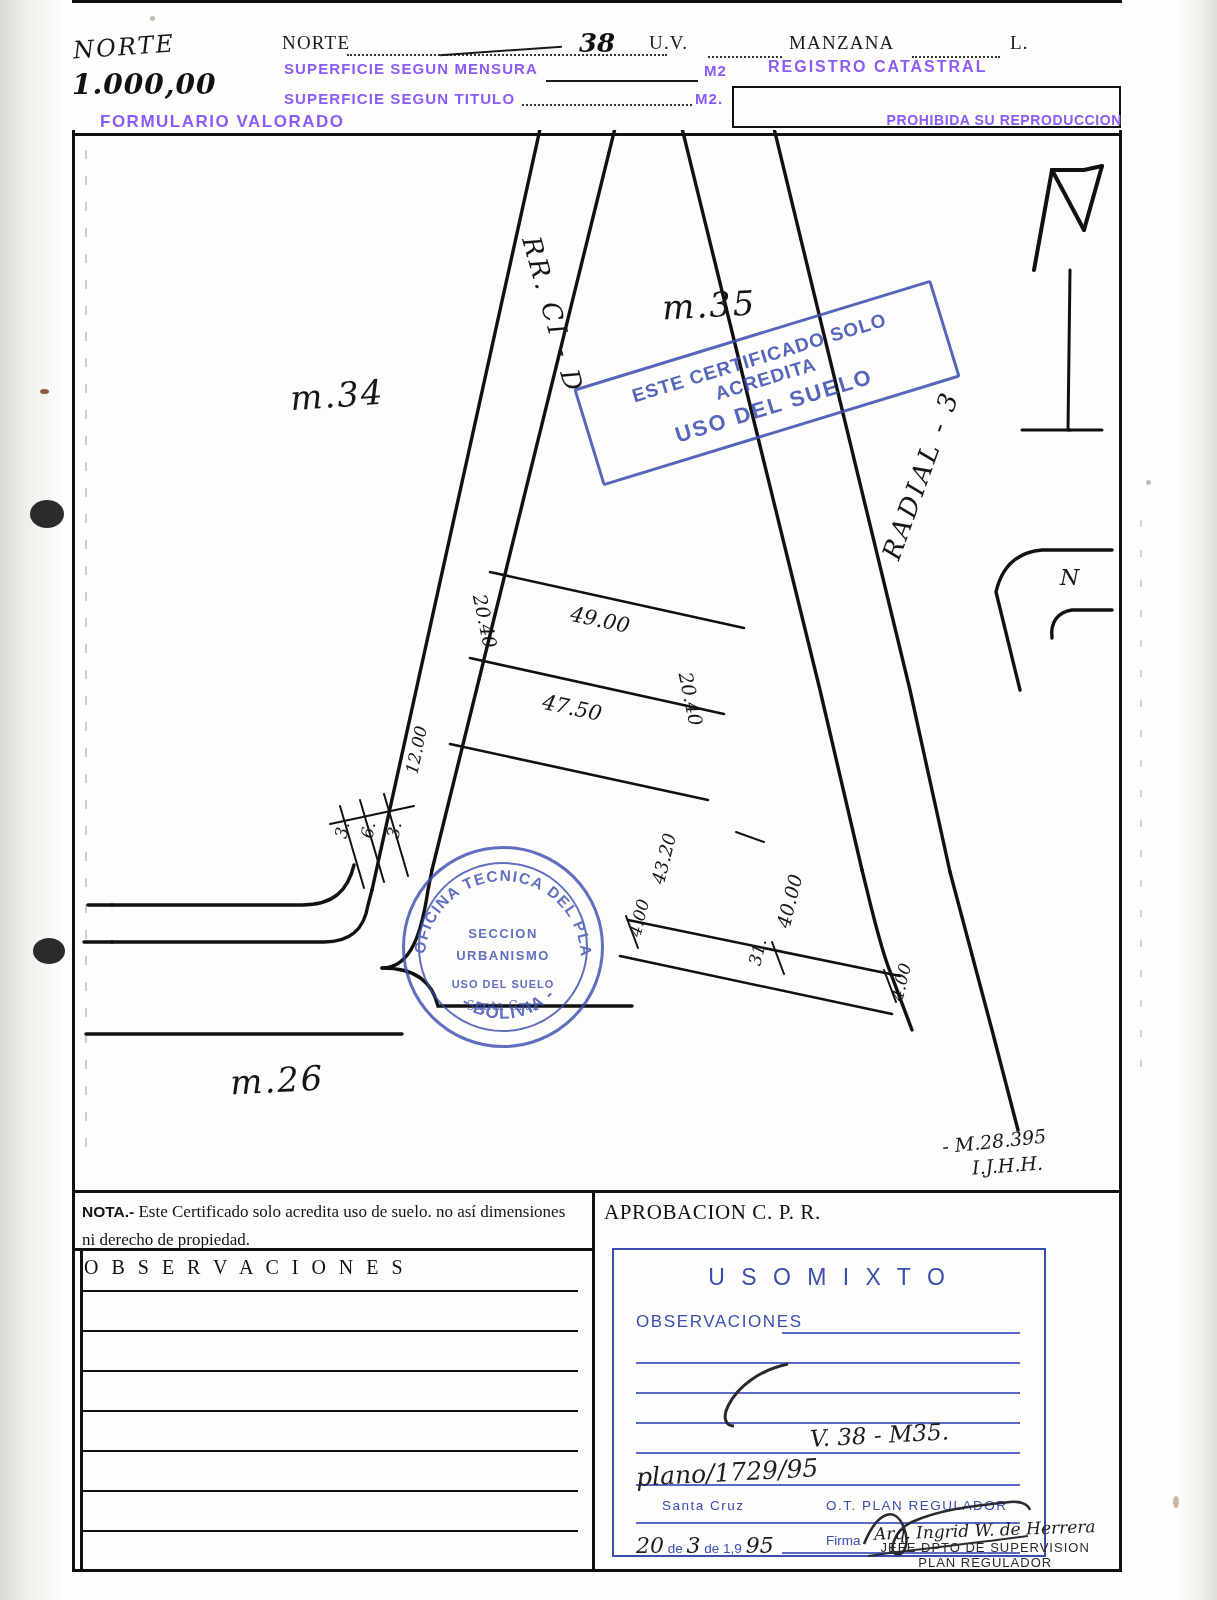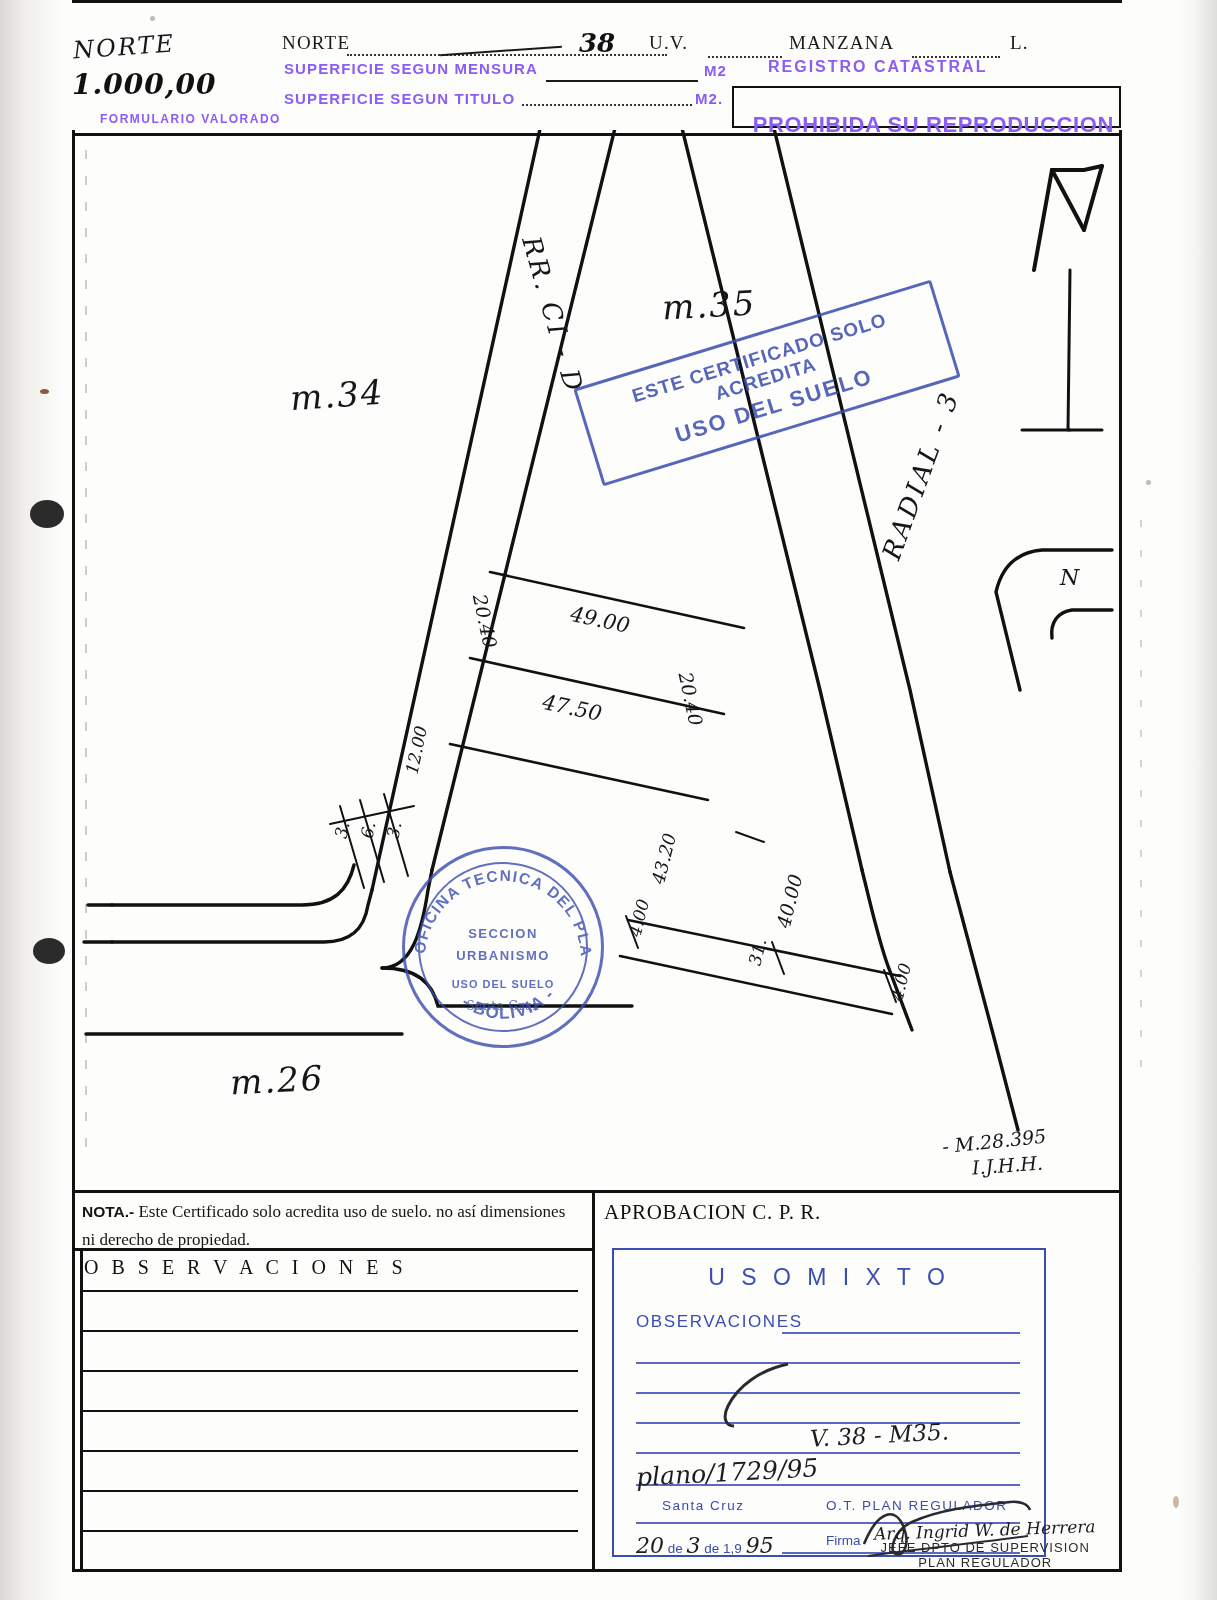--- a/index.html
+++ b/index.html
@@ -116,22 +116,22 @@
       <div class="hdr-bold" style="position:absolute;left:632px;top:62px;">M2</div>
 
       <div class="hdr-bold" style="position:absolute;left:696px;top:58px;font-size:16px;letter-spacing:2px;">REGISTRO CATASTRAL</div>
 
       <div class="hdr-bold" style="position:absolute;left:212px;top:90px;">SUPERFICIE SEGUN TITULO</div>
       <div class="dots" style="left:450px;top:104px;width:170px;"></div>
       <div class="hdr-bold" style="position:absolute;left:623px;top:90px;">M2.</div>
 
       <div class="boxline" style="left:660px;top:86px;width:385px;height:38px;"></div>
 
-      <div class="hdr-bold" style="position:absolute;left:28px;top:112px;font-size:12px;letter-spacing:1.5px;">FORMULARIO   VALORADO</div>
-      <div class="hdr-bold" style="position:absolute;right:8px;top:112px;font-size:22px;letter-spacing:.6px;margin-left:8px;">PROHIBIDA SU REPRODUCCION</div>
+      <div class="hdr-bold" style="position:absolute;left:28px;top:112px;font-size:17px;letter-spacing:1.5px;">FORMULARIO   VALORADO</div>
+      <div class="hdr-bold" style="position:absolute;right:0px;top:112px;font-size:14px;letter-spacing:.6px;margin-left:8px;">PROHIBIDA SU REPRODUCCION</div>
 
       <div class="ln" style="left:0;top:133px;width:1050px;height:3px;"></div>
     </div>
 
     <div class="map">
       <svg width="1050" height="1060" viewBox="0 0 1050 1060">
         <g fill="none" stroke="#111" stroke-width="3.4" stroke-linecap="round">
 
           <path d="M470,-10 L300,760 L300,760"></path>
           <path d="M545,-10 L360,740"></path>

